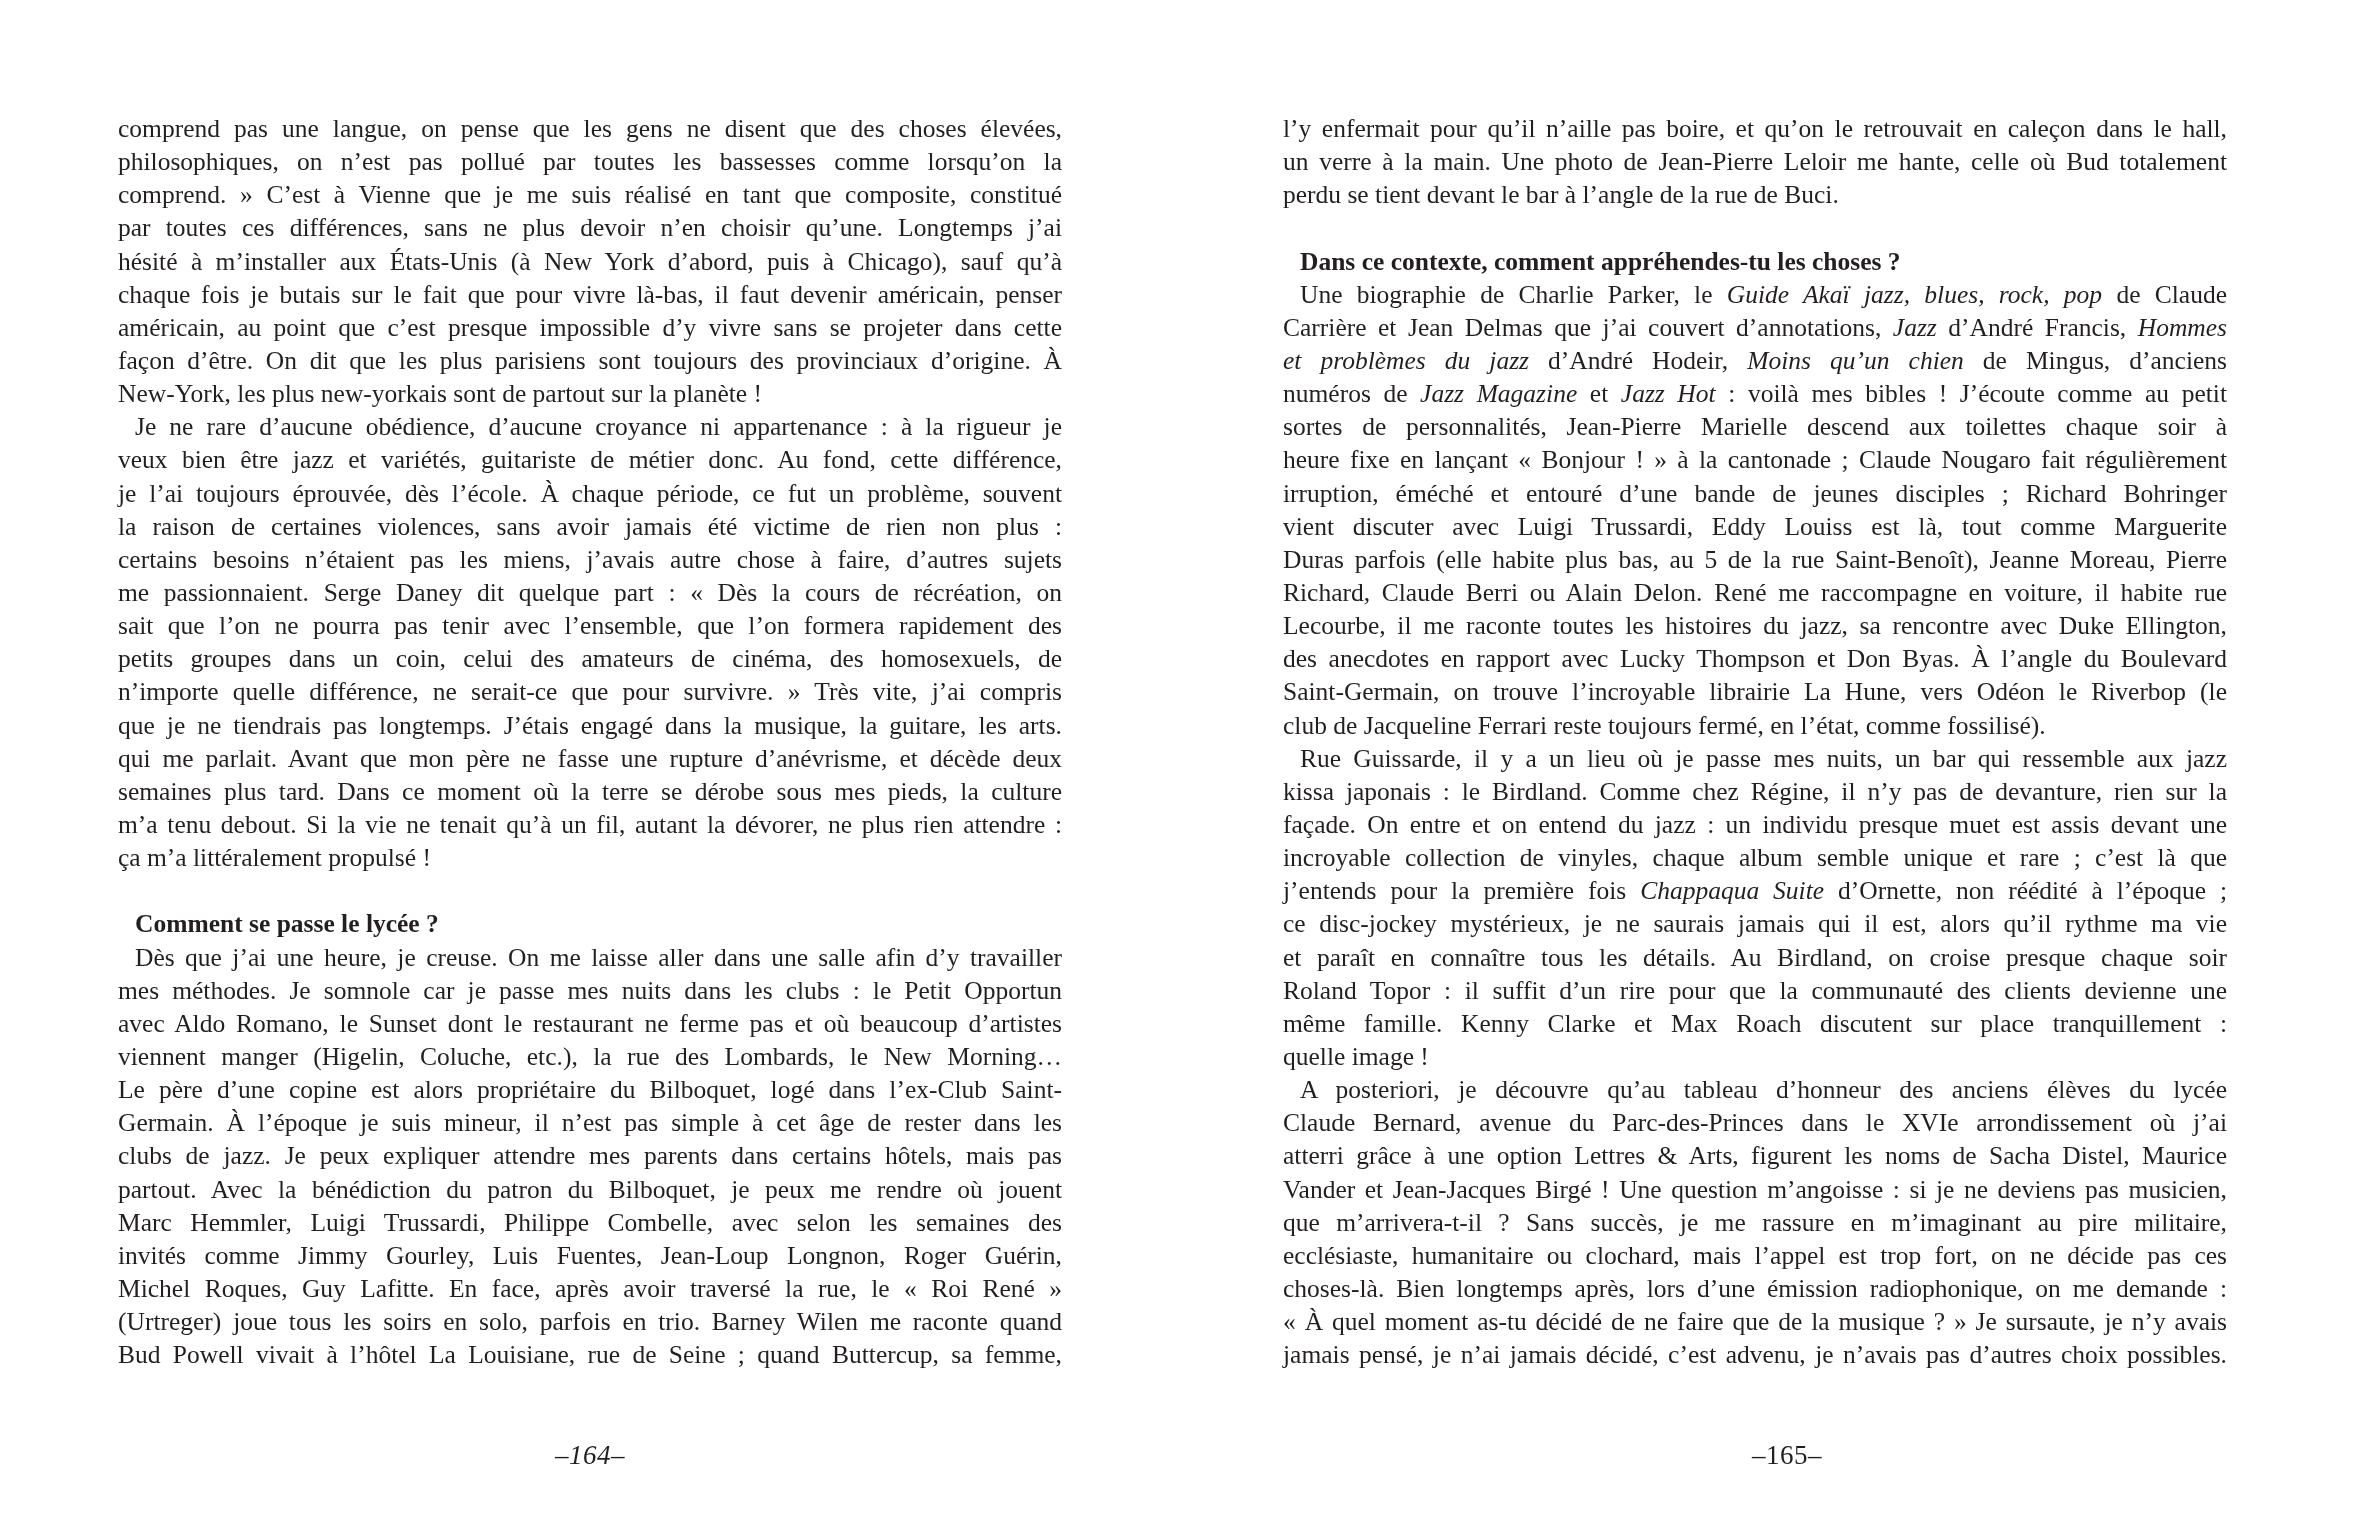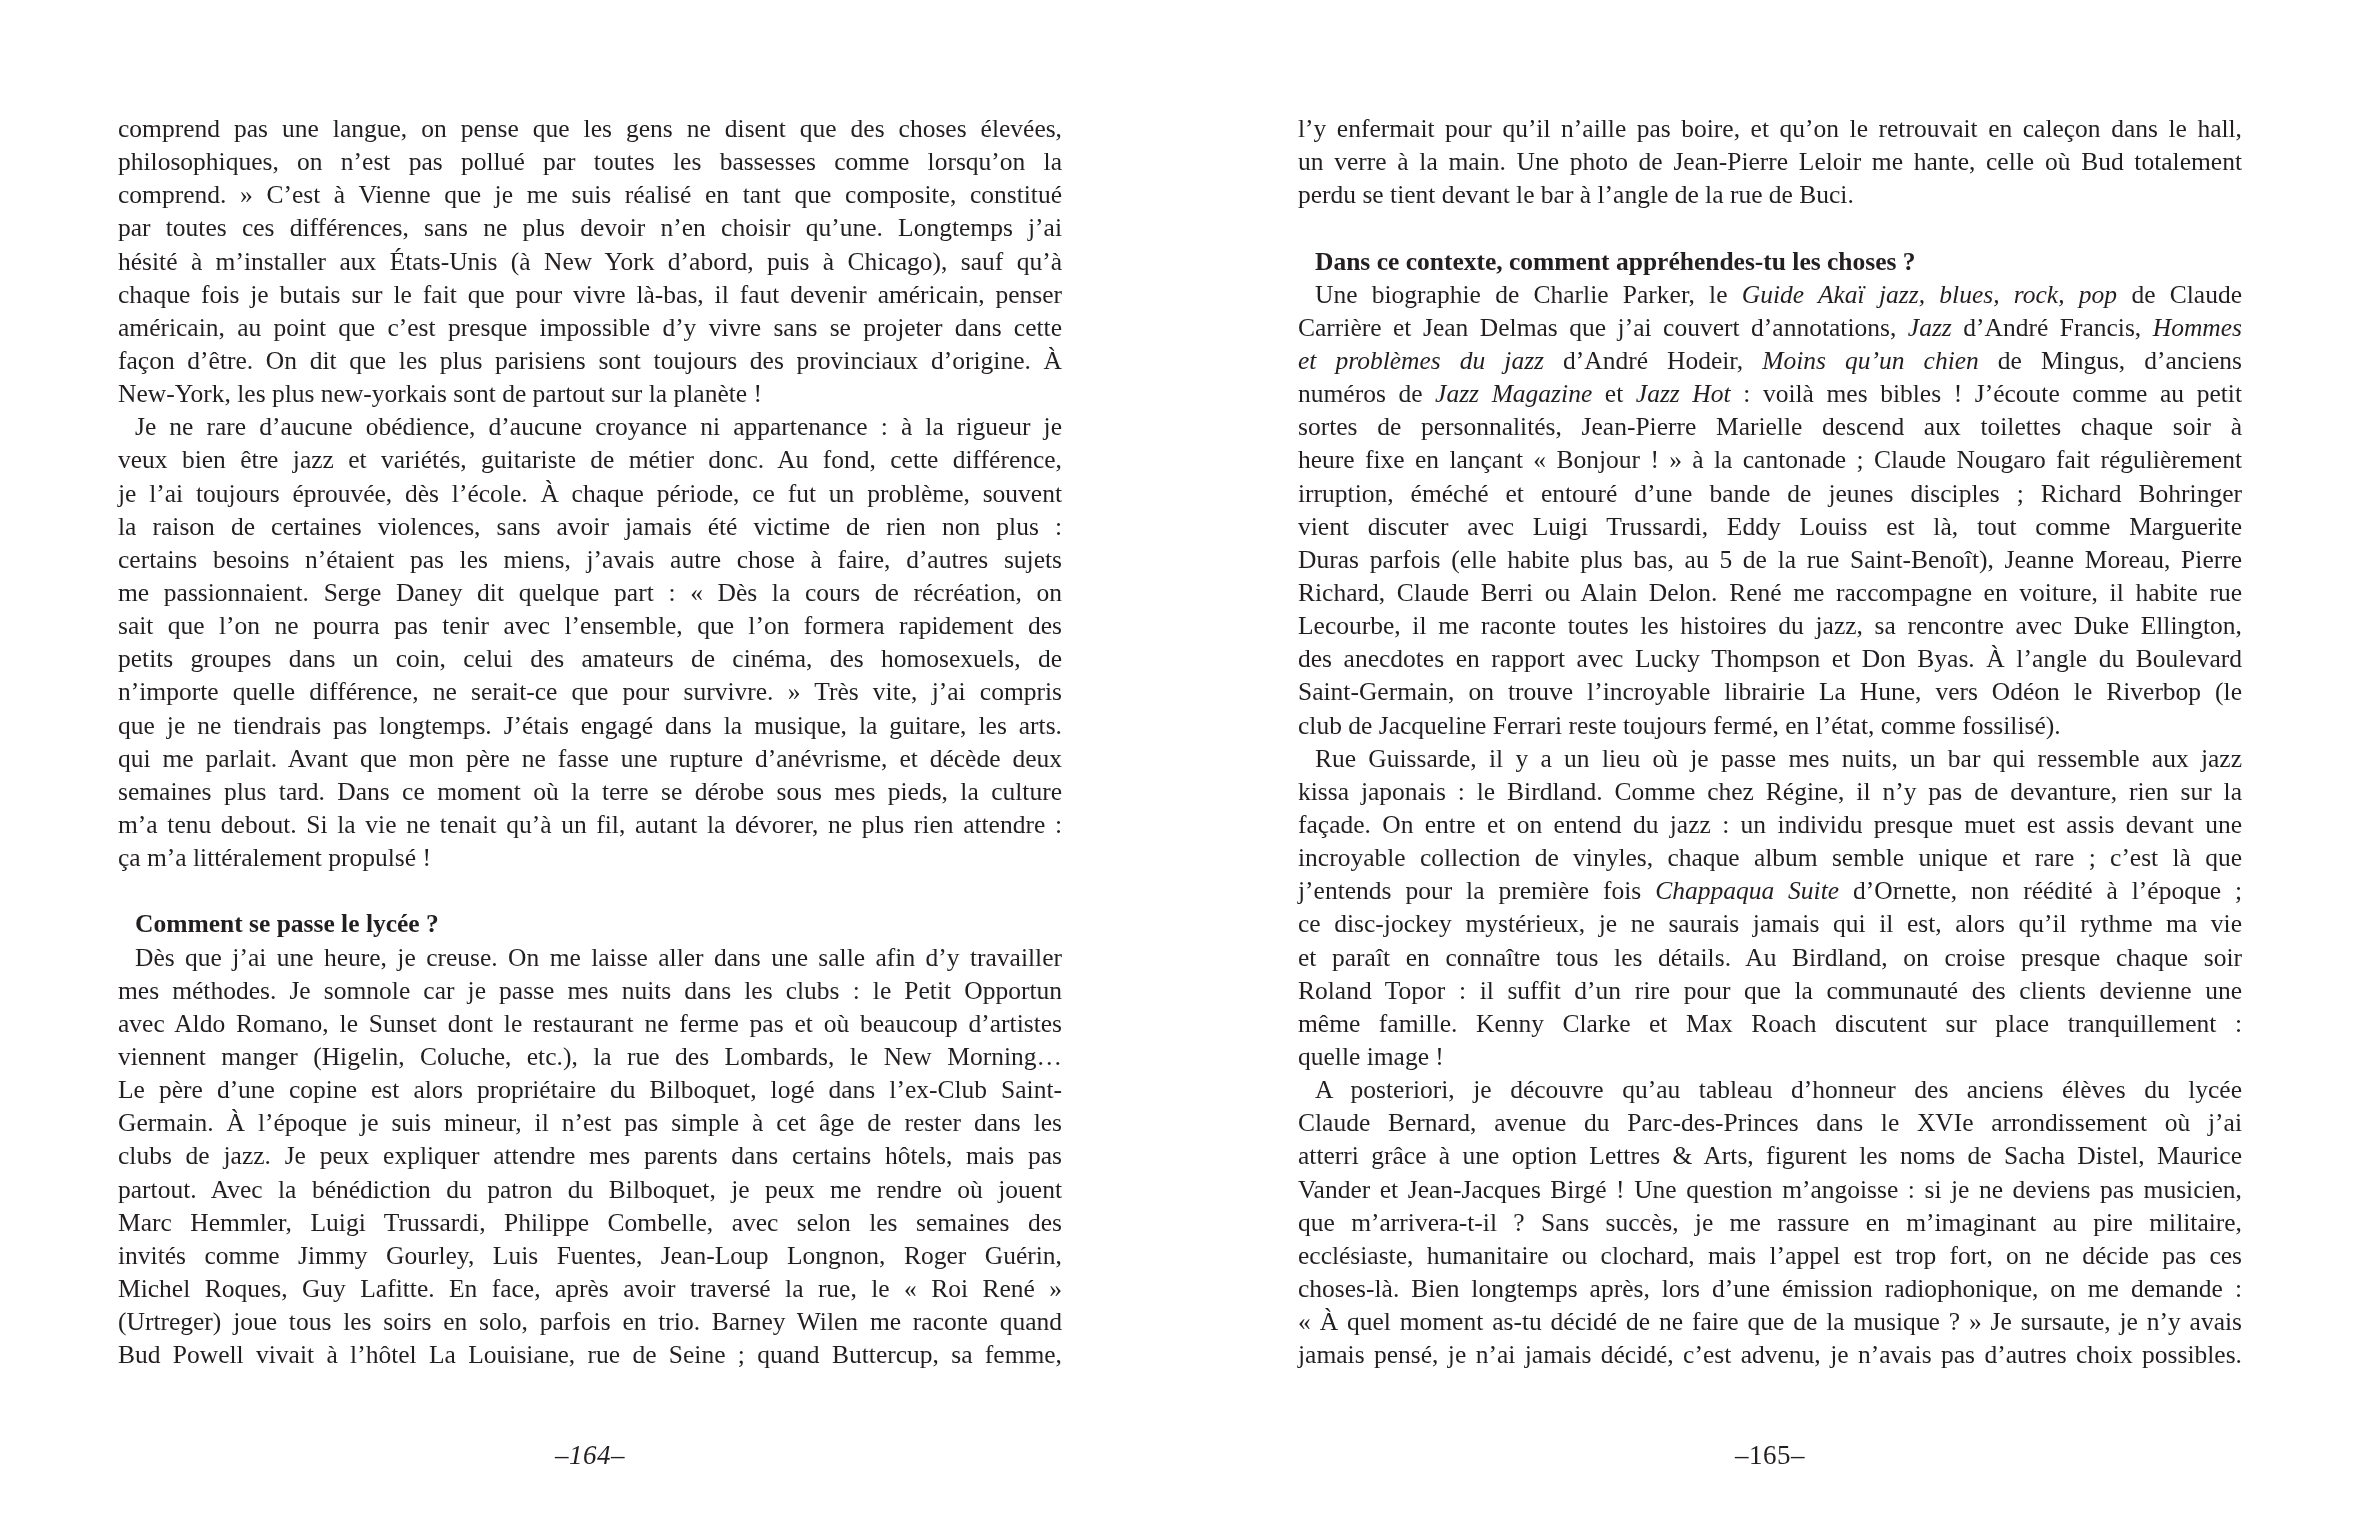--- a/index.html
+++ b/index.html
@@ -23,21 +23,21 @@
   .page.left { left: 0; width: 1181px; }
   .page.right { left: 1181px; width: 1181px; }
   .text-block {
     position: absolute;
     top: 112px;
     width: 944px;
     font-size: 25.5px;
     line-height: 33.15px;
   }
   .page.left .text-block { left: 118px; }
-  .page.right .text-block { left: 117px; }
+  .page.right .text-block { left: 102px; }
   .line {
     display: block;
     white-space: nowrap;
     height: 33.15px;
     text-align: justify;
     text-align-last: justify;
     overflow: visible;
   }
   .line.last {
     text-align: left;
@@ -53,21 +53,21 @@
   }
   .page-number {
     position: absolute;
     top: 1440px;
     width: 944px;
     text-align: center;
     font-size: 27px;
     letter-spacing: 0.5px;
   }
   .page.left .page-number { left: 118px; font-style: italic; }
-  .page.right .page-number { left: 117px; }
+  .page.right .page-number { left: 134px; }
   .seg-italic { font-style: italic; }
 </style>
 </head>
 <body>
 
 <div class="page left">
   <div class="text-block">
       <div class="line">comprend pas une langue, on pense que les gens ne disent que des choses élevées,</div>
       <div class="line">philosophiques, on n’est pas pollué par toutes les bassesses comme lorsqu’on la</div>
       <div class="line">comprend. » C’est à Vienne que je me suis réalisé en tant que composite, constitué</div>

